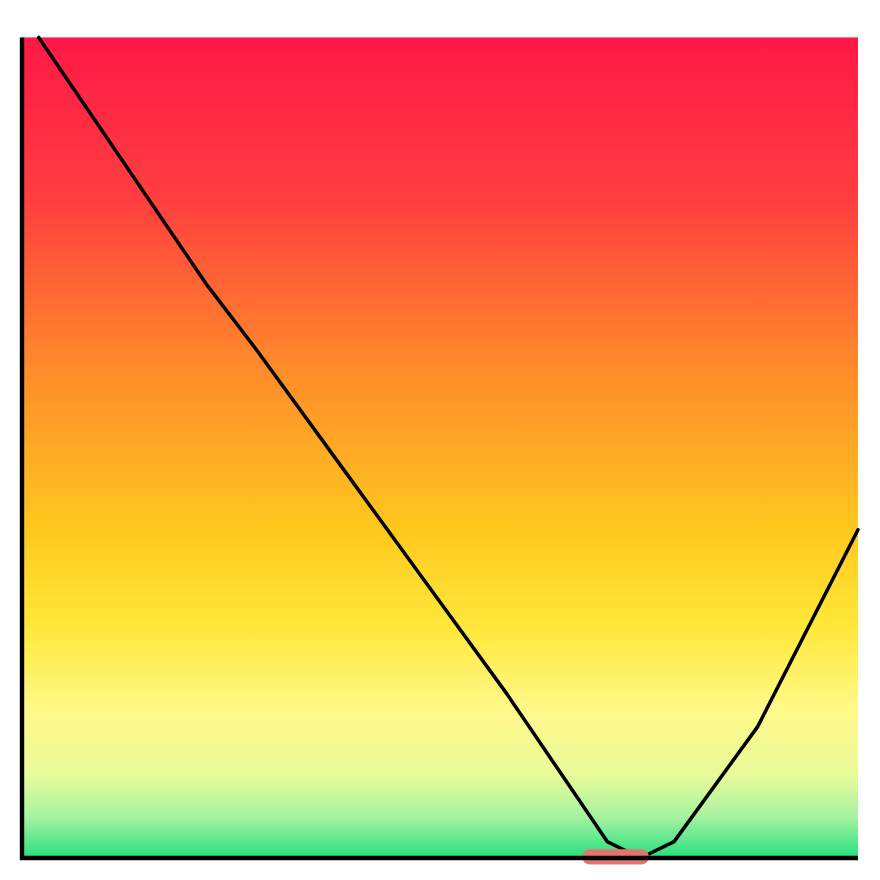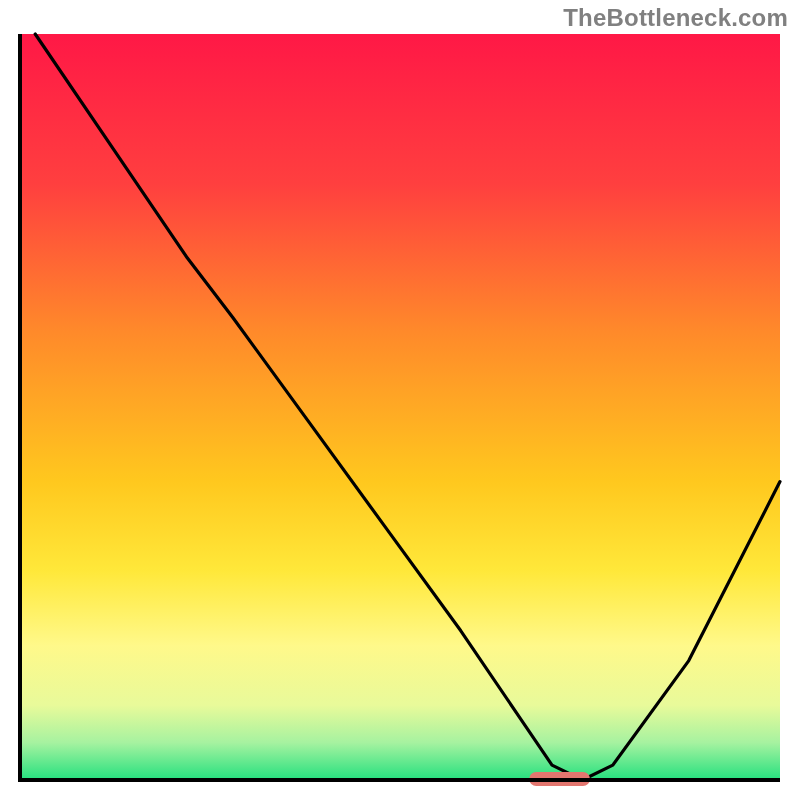--- a/index.html
+++ b/index.html
@@ -25,21 +25,20 @@
     letter-spacing: 0.2px;
   }
   svg {
     display: block;
   }
 </style>
 </head>
 <body>
 
 <div class="frame">
-  <span class="watermark">TheBottleneck.com</span>
 
   <svg id="chart-svg" width="800" height="800">
     <defs>
       <linearGradient id="bg-grad" x1="0" y1="0" x2="0" y2="1">
           <stop offset="0%" stop-color="#ff1846"></stop>
           <stop offset="20%" stop-color="#ff3f3f"></stop>
           <stop offset="40%" stop-color="#ff8a2a"></stop>
           <stop offset="60%" stop-color="#ffc81e"></stop>
           <stop offset="72%" stop-color="#ffe83a"></stop>
           <stop offset="82%" stop-color="#fff98a"></stop>

